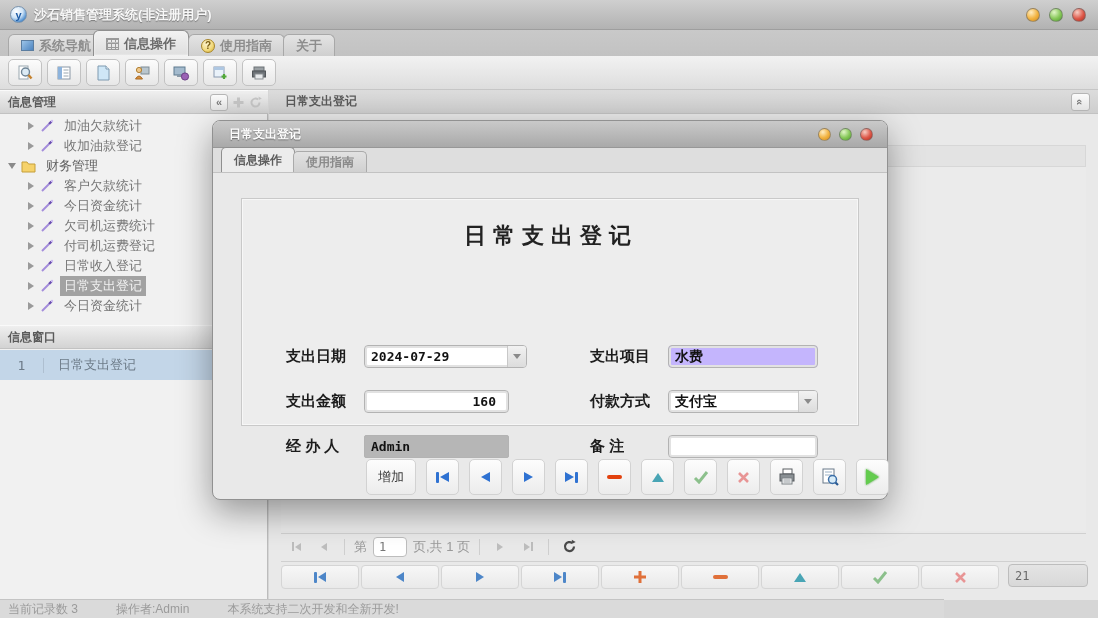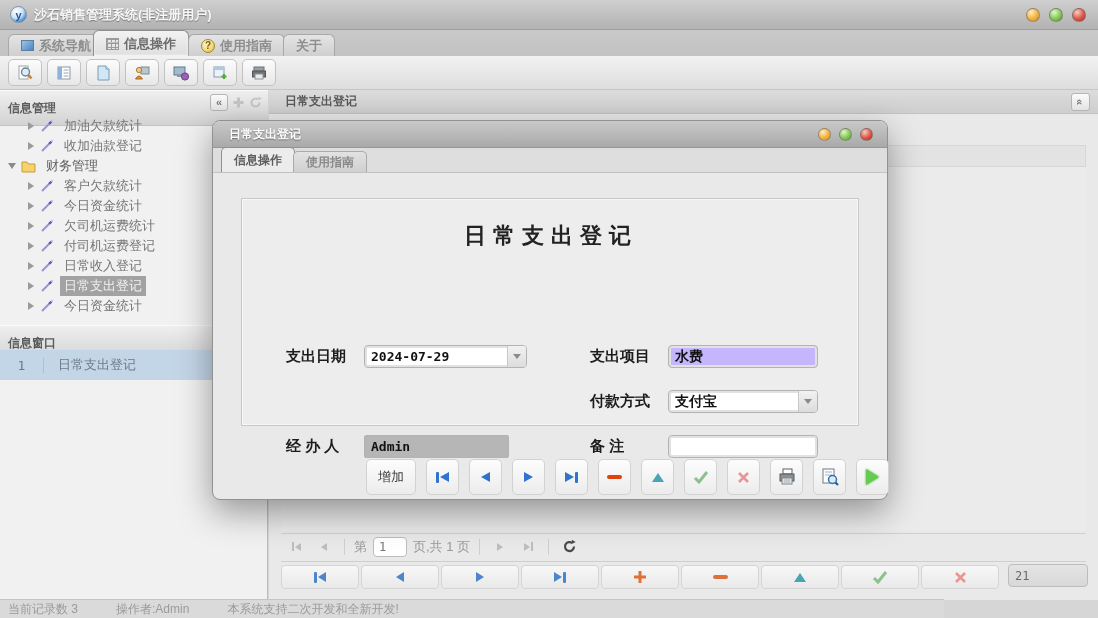--- a/index.html
+++ b/index.html
@@ -44,21 +44,21 @@
   
   .toolbar { position:absolute; left:0; top:56px; width:1098px; height:34px;
     background:linear-gradient(#f2f2f2,#dddddd); border-bottom:1px solid #c6c6c6;
     display:flex; align-items:center; gap:5px; padding:0 8px; }
   .tbtn { width:34px; height:27px; border:1px solid #c2c2c2; border-radius:5px;
     background:linear-gradient(#fcfcfc,#e7e7e7); display:flex; align-items:center; justify-content:center; }
 
   
   .sidebar { position:absolute; left:0; top:90px; width:268px; height:510px;
     background:#f1f1f1; border-right:1px solid #bcbcbc; }
-  .panel-hd { position:absolute; left:0; width:268px; height:36px;
+  .panel-hd { position:absolute; left:0; width:268px; height:24px;
     background:linear-gradient(#efefef,#d3d3d3); border-top:1px solid #fafafa; border-bottom:1px solid #c2c2c2;
     display:flex; align-items:center; padding:0 8px; color:#5a5a5a; font-weight:bold; font-size:12px; }
   .hd-tools { position:absolute; right:6px; top:3px; display:flex; align-items:center; gap:4px; }
   .collapse-btn { width:18px; height:17px; border:1px solid #b5b5b5; border-radius:3px;
     background:linear-gradient(#fbfbfb,#e3e3e3); color:#7a7a7a; font-size:11px; font-weight:bold;
     display:flex; align-items:center; justify-content:center; line-height:1; }
   .tree { position:absolute; left:0; top:24px; width:268px; }
   .trow { position:absolute; left:0; width:268px; height:20px; display:flex; align-items:center; font-size:13px; color:#757575; }
   .tri-r { width:0; height:0; border-top:4px solid transparent; border-bottom:4px solid transparent; border-left:6px solid #9a9a9a; margin:0 5px; }
   .tri-d { width:0; height:0; border-left:4px solid transparent; border-right:4px solid transparent; border-top:6px solid #8a8a8a; margin:0 5px; }
@@ -501,20 +501,26 @@
             </div>
         </div>
       </div>
       <div class="frow" style="left:348px; top:146px;">
         <span class="flabel">支出项目</span>
         <div class="fld cyan cjk" style="width:150px;">
           <input value="水费" style="">
         </div>
       </div>
 
+      <div class="frow" style="left:44px; top:191px;">
+        <span class="flabel">支出金额</span>
+        <div class="fld mono right" style="width:145px;">
+          <input value="160" style="">
+        </div>
+      </div>
       <div class="frow" style="left:348px; top:191px;">
         <span class="flabel">付款方式</span>
         <div class="fld combo cjk" style="width:150px;">
           <input value="支付宝" style="">
           <div class="combo-arrow">
               <span class="dn-tri"></span>
             </div>
         </div>
       </div>
 

